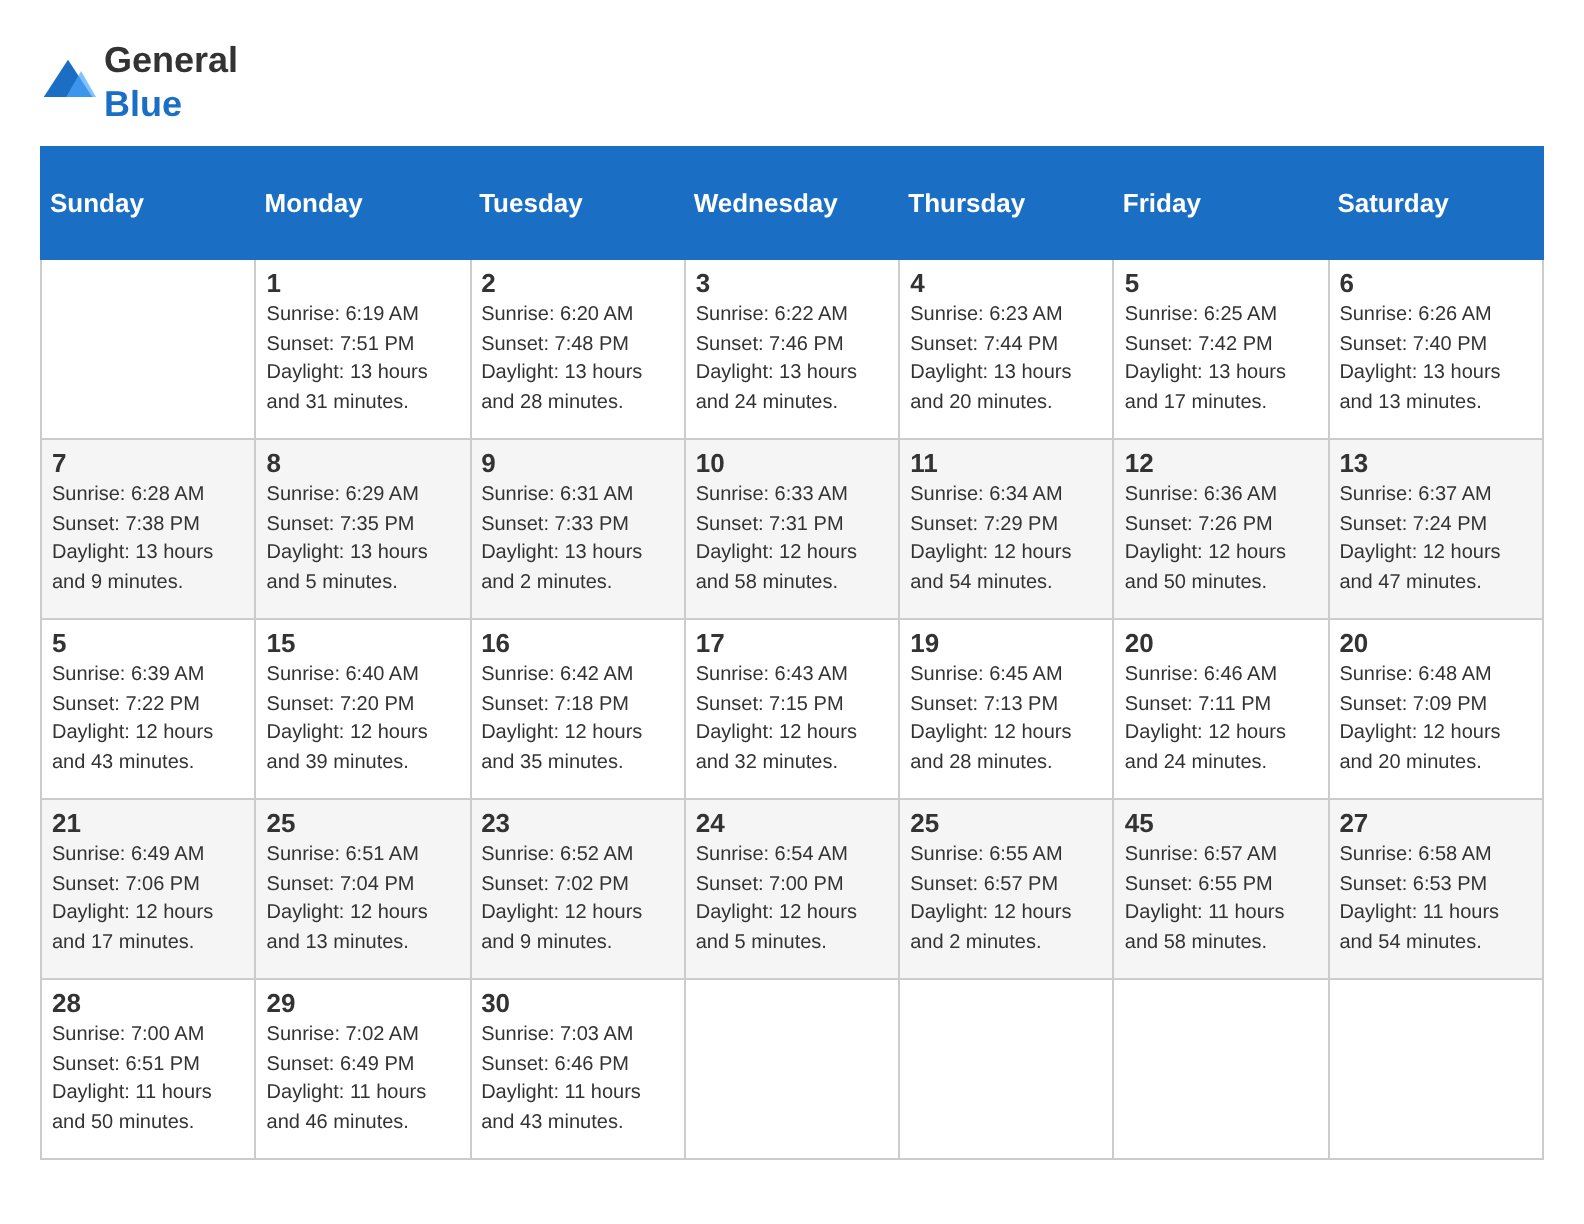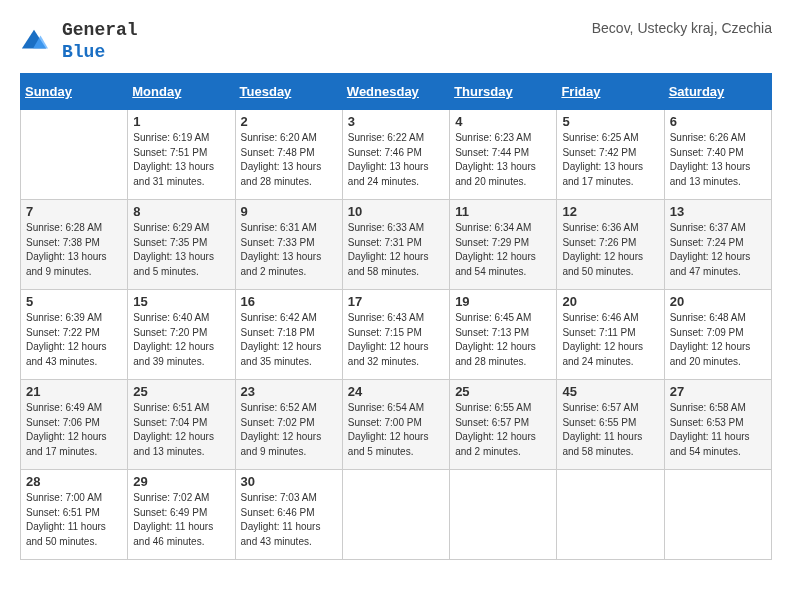--- a/index.html
+++ b/index.html
@@ -12,22 +12,21 @@
     }
     .header {
       display: flex;
       justify-content: space-between;
       align-items: flex-start;
       margin-bottom: 10px;
     }
     .logo {
       display: flex;
       align-items: center;
-      gap: 14px;
-      font-family: Liberation Mono, monospace;
+      gap: 4px;
     }
     .logo-text {
       font-size: 18px;
       font-weight: bold;
       line-height: 1.2;
     }
     .logo-general { color: #333; }
     .logo-blue { color: #1a6fc4; }
     .logo-icon {
       width: 28px;
@@ -46,26 +45,25 @@
       color: #555;
     }
     .calendar {
       width: 100%;
       border-collapse: collapse;
       font-size: 11px;
     }
     .calendar th {
       background: #1a6fc4;
       color: #fff;
-      padding: 10px 4px;
+      padding: 20px 4px;
       text-align: left;
       font-size: 13px;
       font-weight: bold;
       border: 1px solid #1a6fc4;
-      text-decoration: underline;
     }
     .calendar td {
       border: 1px solid #ccc;
       vertical-align: top;
       padding: 4px 5px;
       width: calc(100% / 7);
       min-height: 80px;
       height: 90px;
     }
     .day-number {
@@ -94,21 +92,20 @@
     <svg class="logo-icon" viewBox="0 0 30 30">
       <polygon points="15,2 28,22 2,22" fill="#1a6fc4"></polygon>
       <polygon points="22,8 30,22 14,22" fill="#4da6ff" opacity="0.7"></polygon>
     </svg>
     <div class="logo-text">
       <span class="logo-general">General</span><br>
       <span class="logo-blue">Blue</span>
     </div>
   </div>
   <div class="title-block">
-    <div class="location">Becov, Ustecky kraj, Czechia</div>
   </div>
 </div>
 
 <table class="calendar">
   <thead>
     <tr>
     <th>Sunday</th>
         <th>Monday</th>
         <th>Tuesday</th>
         <th>Wednesday</th>

